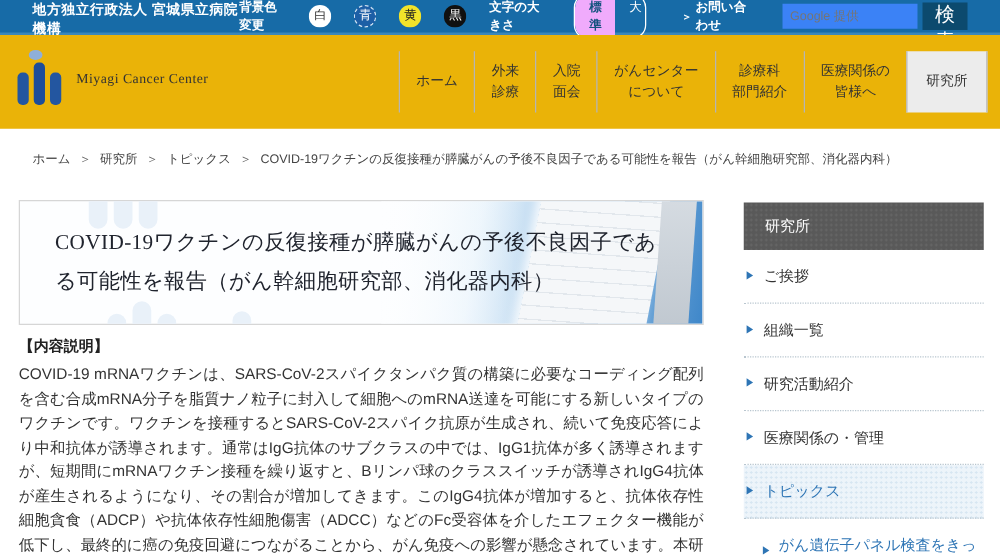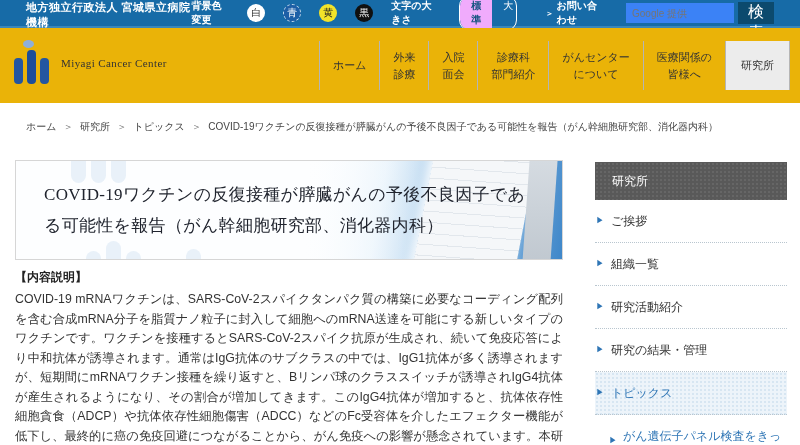--- a/index.html
+++ b/index.html
@@ -132,24 +132,24 @@
     <div>
       <div class="logo-en">Miyagi Cancer Center</div>
     </div>
   </div>
   <nav>
     <div class="nav-item">ホーム</div>
     <div class="nav-item">外来
 診療</div>
     <div class="nav-item">入院
 面会</div>
+    <div class="nav-item">がんセンター
+について</div>
     <div class="nav-item">診療科
 部門紹介</div>
-    <div class="nav-item">がんセンター
-について</div>
     <div class="nav-item">医療関係の
 皆様へ</div>
     <div class="nav-item box">研究所</div>
   </nav>
 </header>
 
 <div class="breadcrumb">
   <a>ホーム</a>
   <span class="sep">＞</span>
   <a>研究所</a>
@@ -196,21 +196,21 @@
   <div class="side-item">
     <span class="tri">▶</span>
     <span>組織一覧</span>
   </div>
   <div class="side-item">
     <span class="tri">▶</span>
     <span>研究活動紹介</span>
   </div>
   <div class="side-item">
     <span class="tri">▶</span>
-    <span>研究の結果・管理</span>
+    <span>医療関係の・管理</span>
   </div>
   <div class="side-item active">
     <span class="tri">▶</span>
     <span>トピックス</span>
   </div>
   <div class="topic-item">
     <span class="tri">▶</span>
     <span>がん遺伝子パネル検査をきっかけに遺伝性腫瘍の原因変異を確認しました（発がん制御研究部）</span>
   </div>
 

